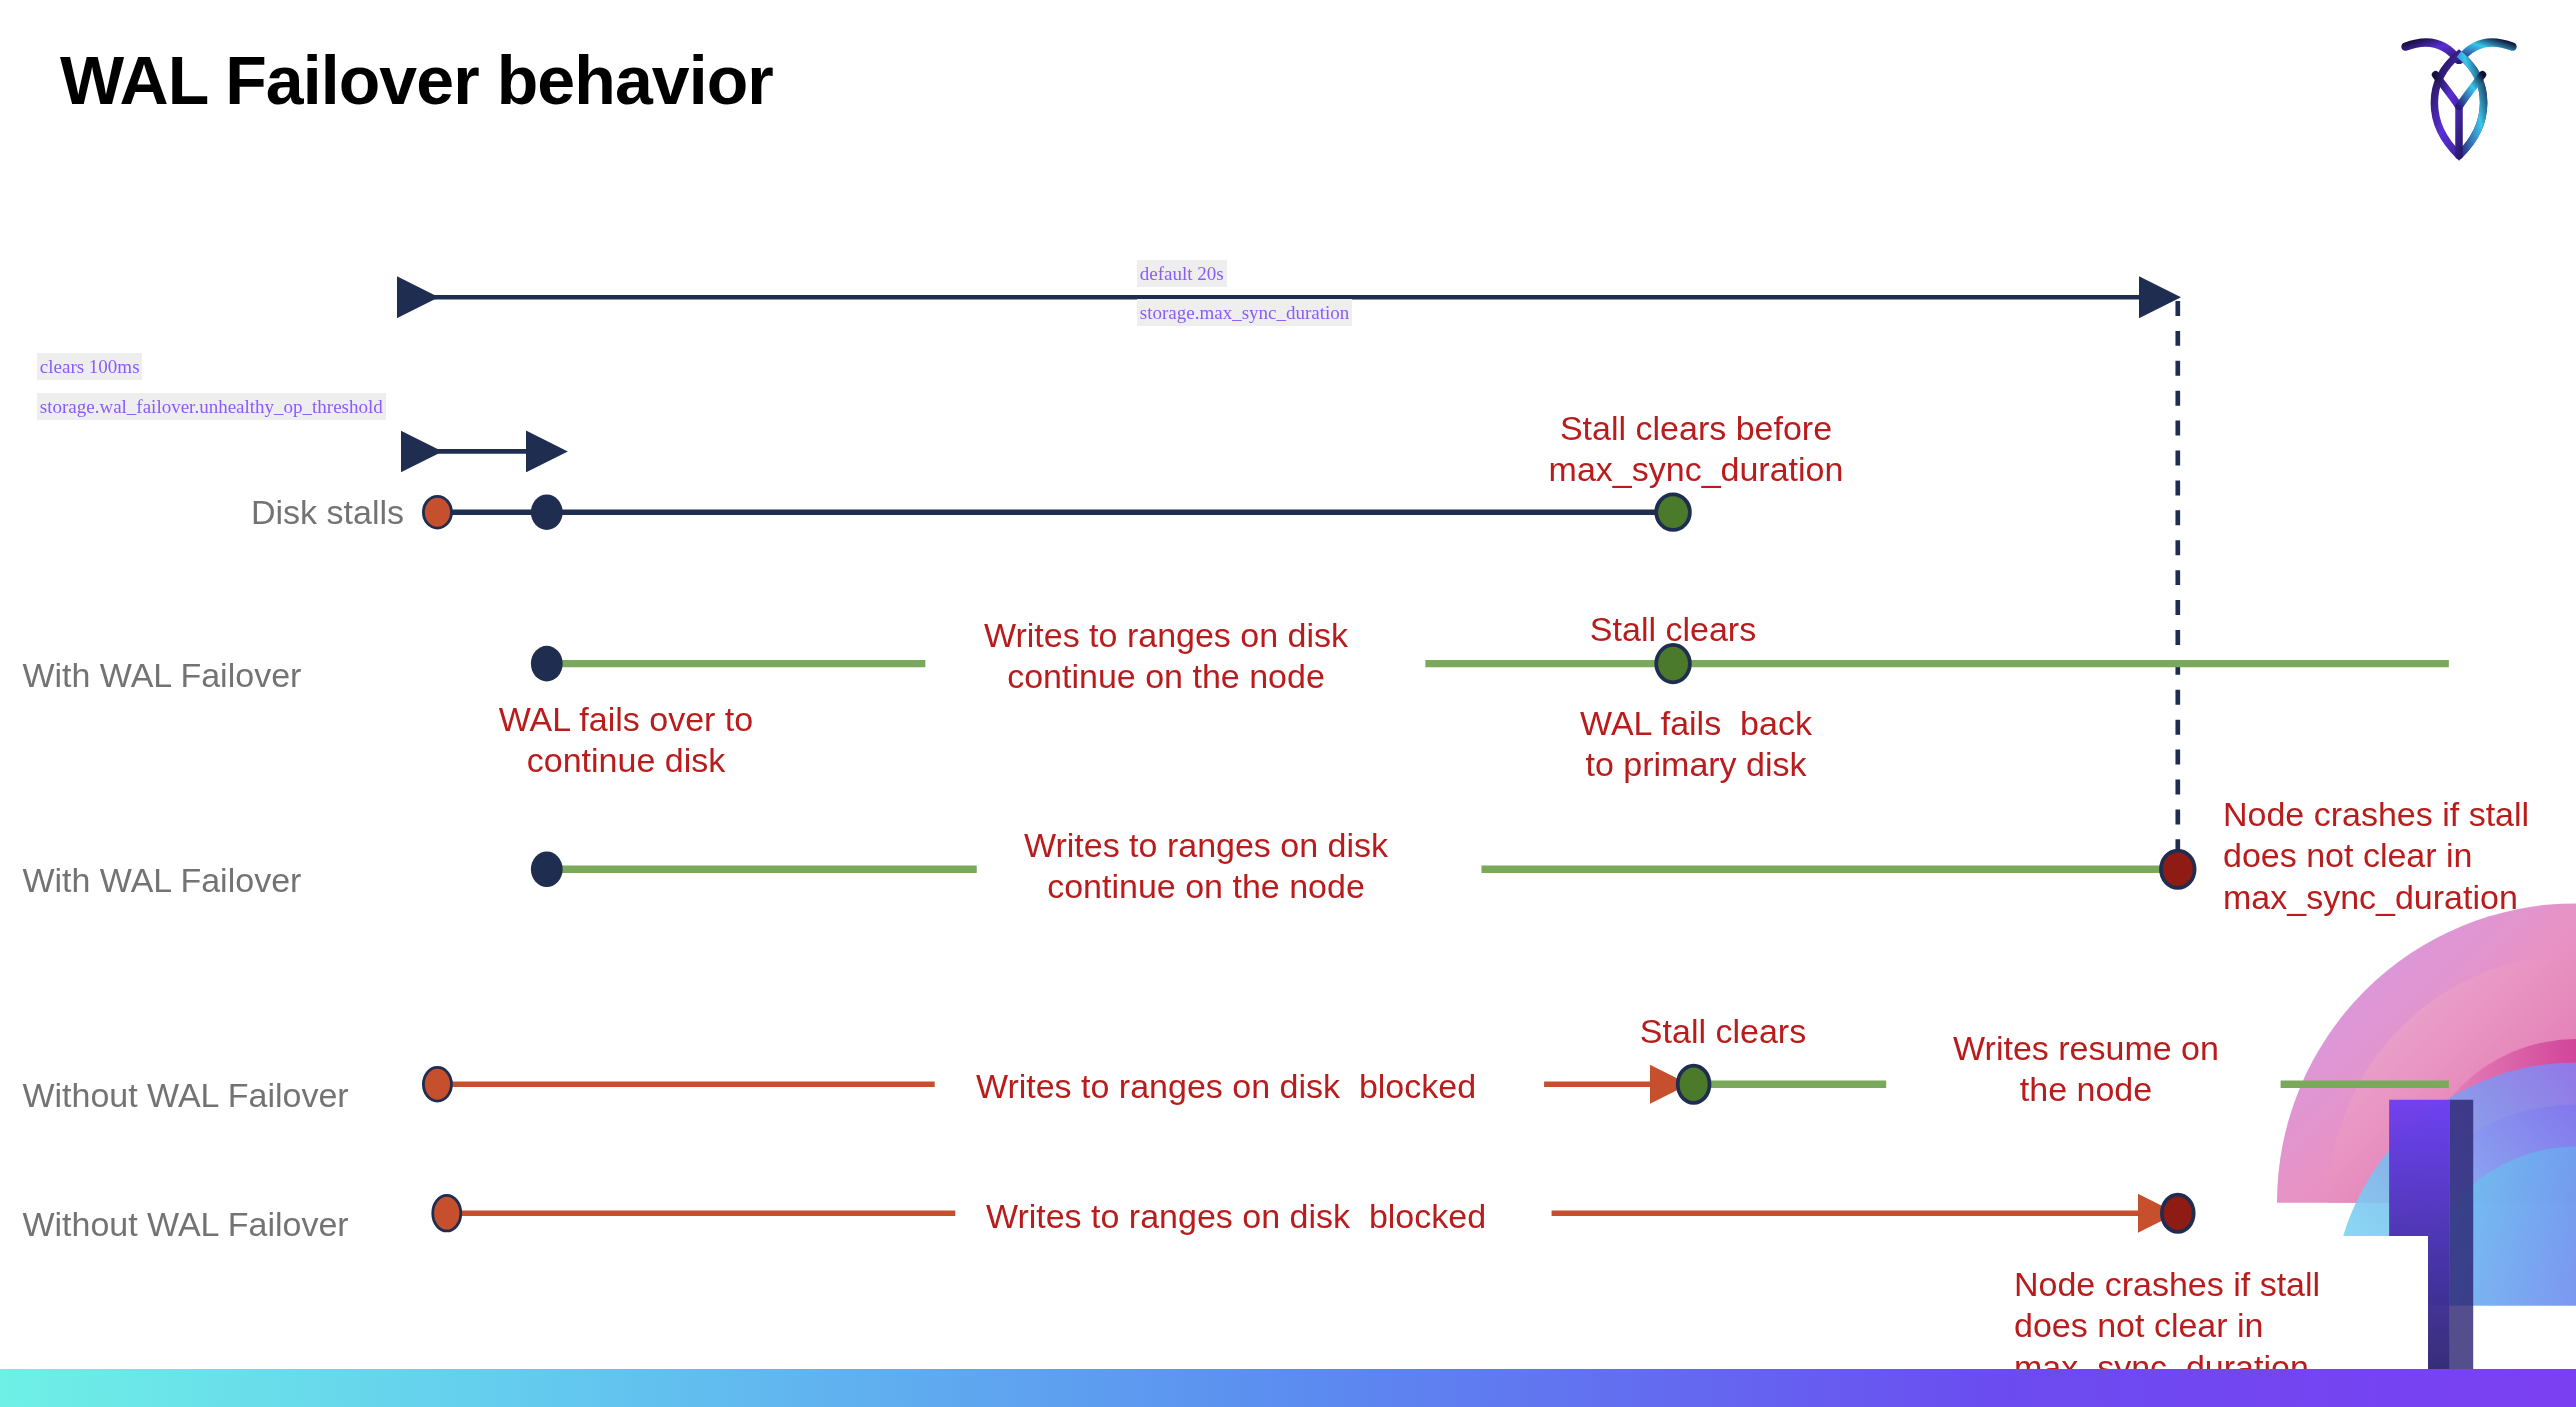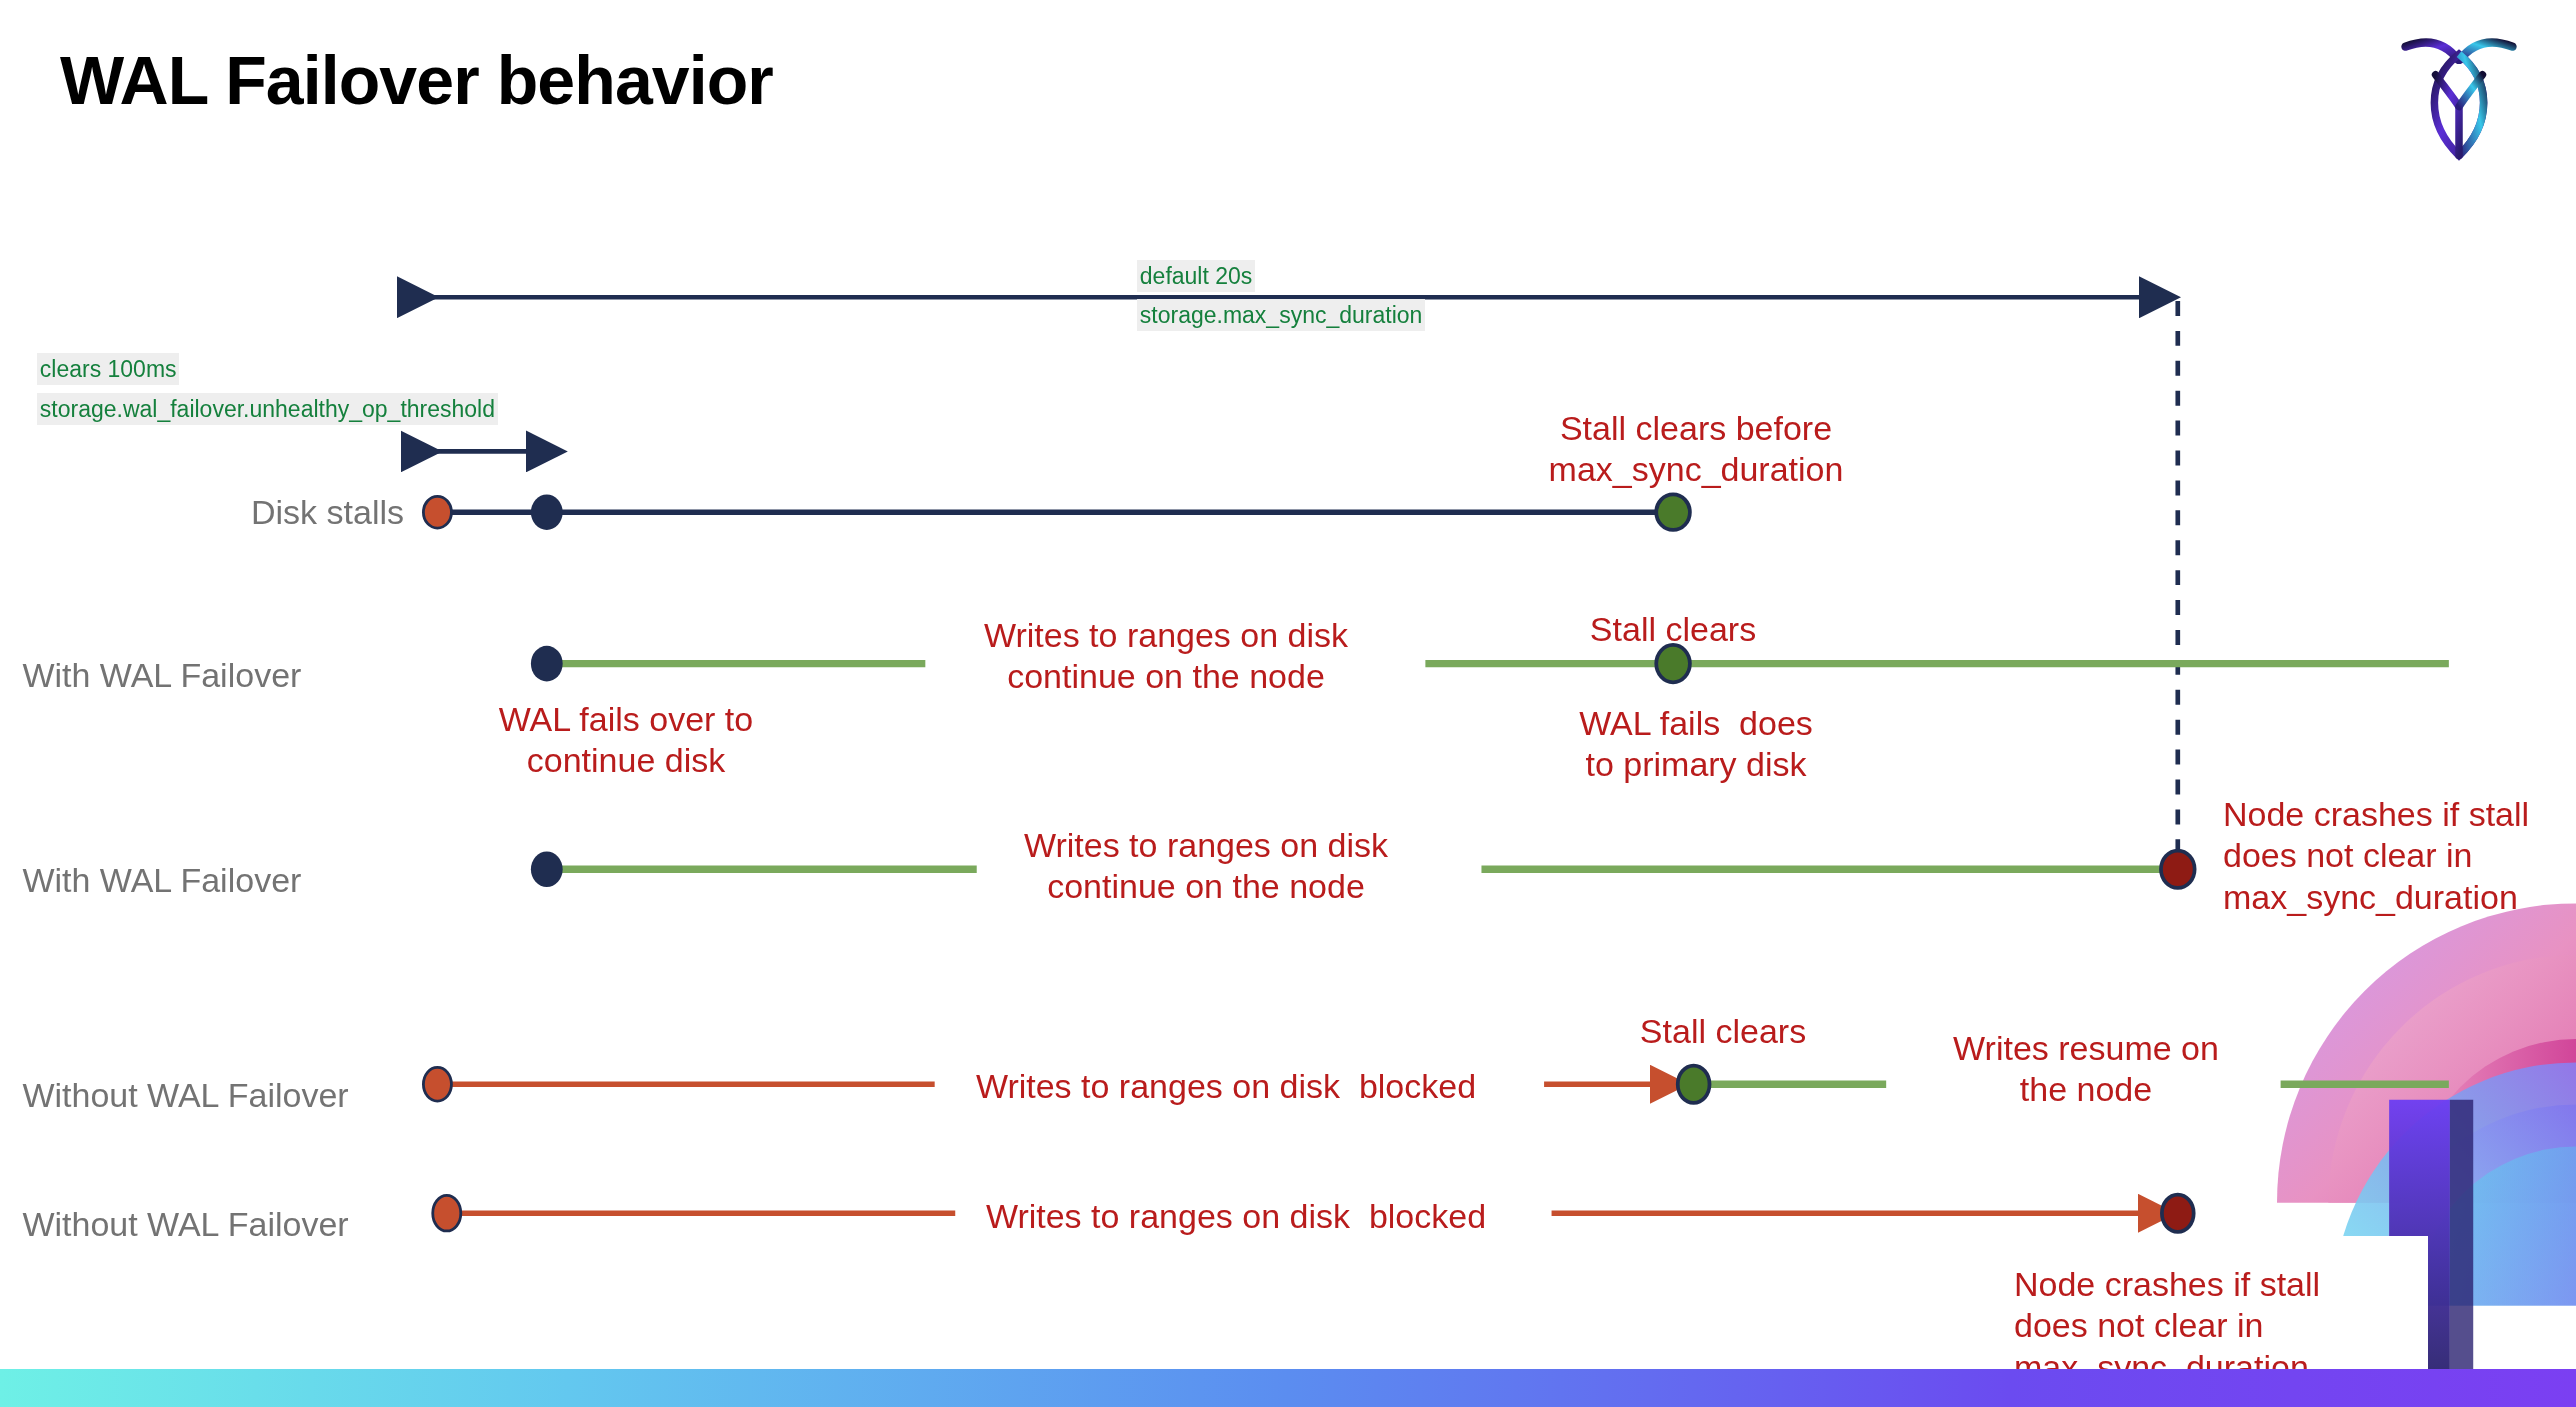--- a/index.html
+++ b/index.html
@@ -29,22 +29,22 @@
     position:absolute;left:0;bottom:0;width:100%;height:39px;
     background:linear-gradient(90deg,#6ef0e6 0%,#63c8ef 22%,#5b8df0 50%,#6b4bf0 78%,#7b3ff2 100%);
   }
 
   
   #diagram{position:absolute;inset:0;}
 
   
   .code-chip{
     position:absolute;
-    font-family:Liberation Sans, sans-serif;
-    font-size:23px;color:#15803d;
+    font-family:Liberation Serif, serif;
+    font-size:19px;color:#8b5cf6;
     background:#eeeeee;
     white-space:pre;
     line-height:1.32;
     padding:0.9px 2.8px;
   }
 
   
   .row-label{
     position:absolute;
     font-size:34px;color:#737373;white-space:pre;
@@ -213,21 +213,21 @@
 max_sync_duration</div>
 
   <div class="annot c" style="left:1166px;top:615px;">Writes to ranges on disk
 continue on the node</div>
 
   <div class="annot c" style="left:1673px;top:609px;">Stall clears</div>
 
   <div class="annot c" style="left:626px;top:699px;">WAL fails over to
 continue disk</div>
 
-  <div class="annot c" style="left:1696px;top:703px;">WAL fails  does
+  <div class="annot c" style="left:1696px;top:703px;">WAL fails  back
 to primary disk</div>
 
   <div class="annot c" style="left:1206px;top:825px;">Writes to ranges on disk
 continue on the node</div>
 
   <div class="annot l" style="left:2223px;top:794px;text-align:left;">Node crashes if stall
 does not clear in
 max_sync_duration</div>
 
   <div class="annot c" style="left:1226px;top:1066px;">Writes to ranges on disk  blocked</div>

